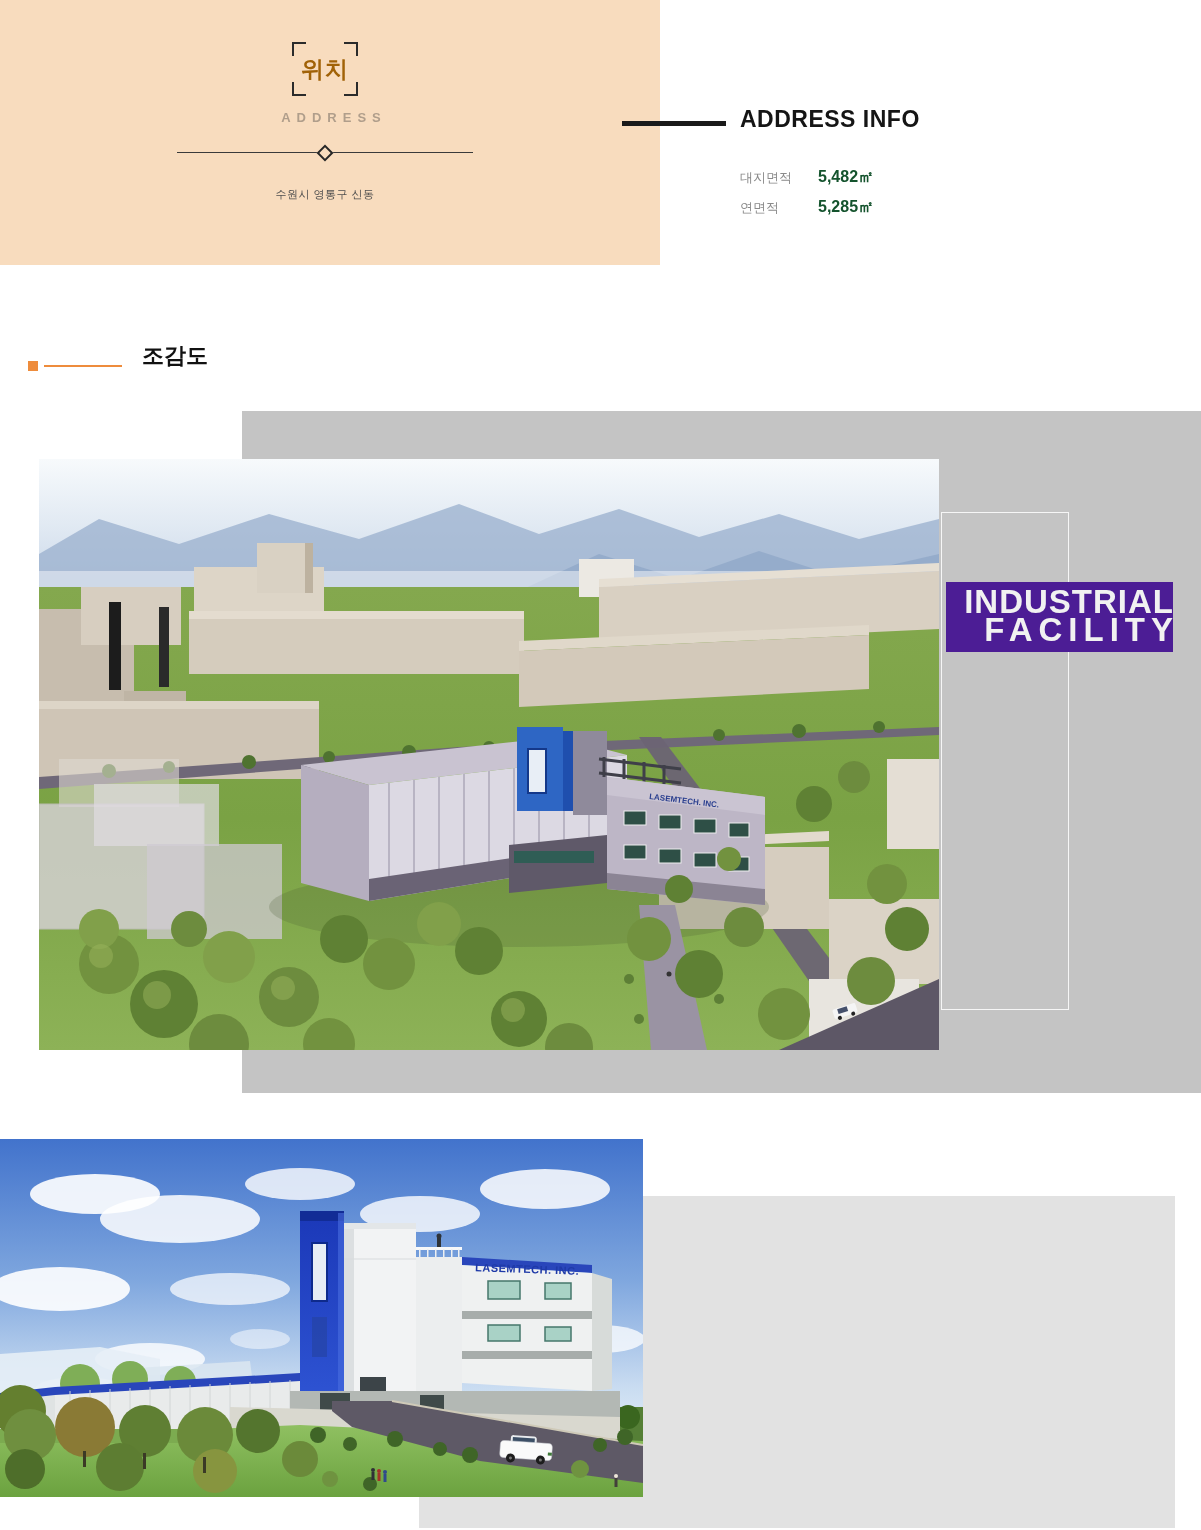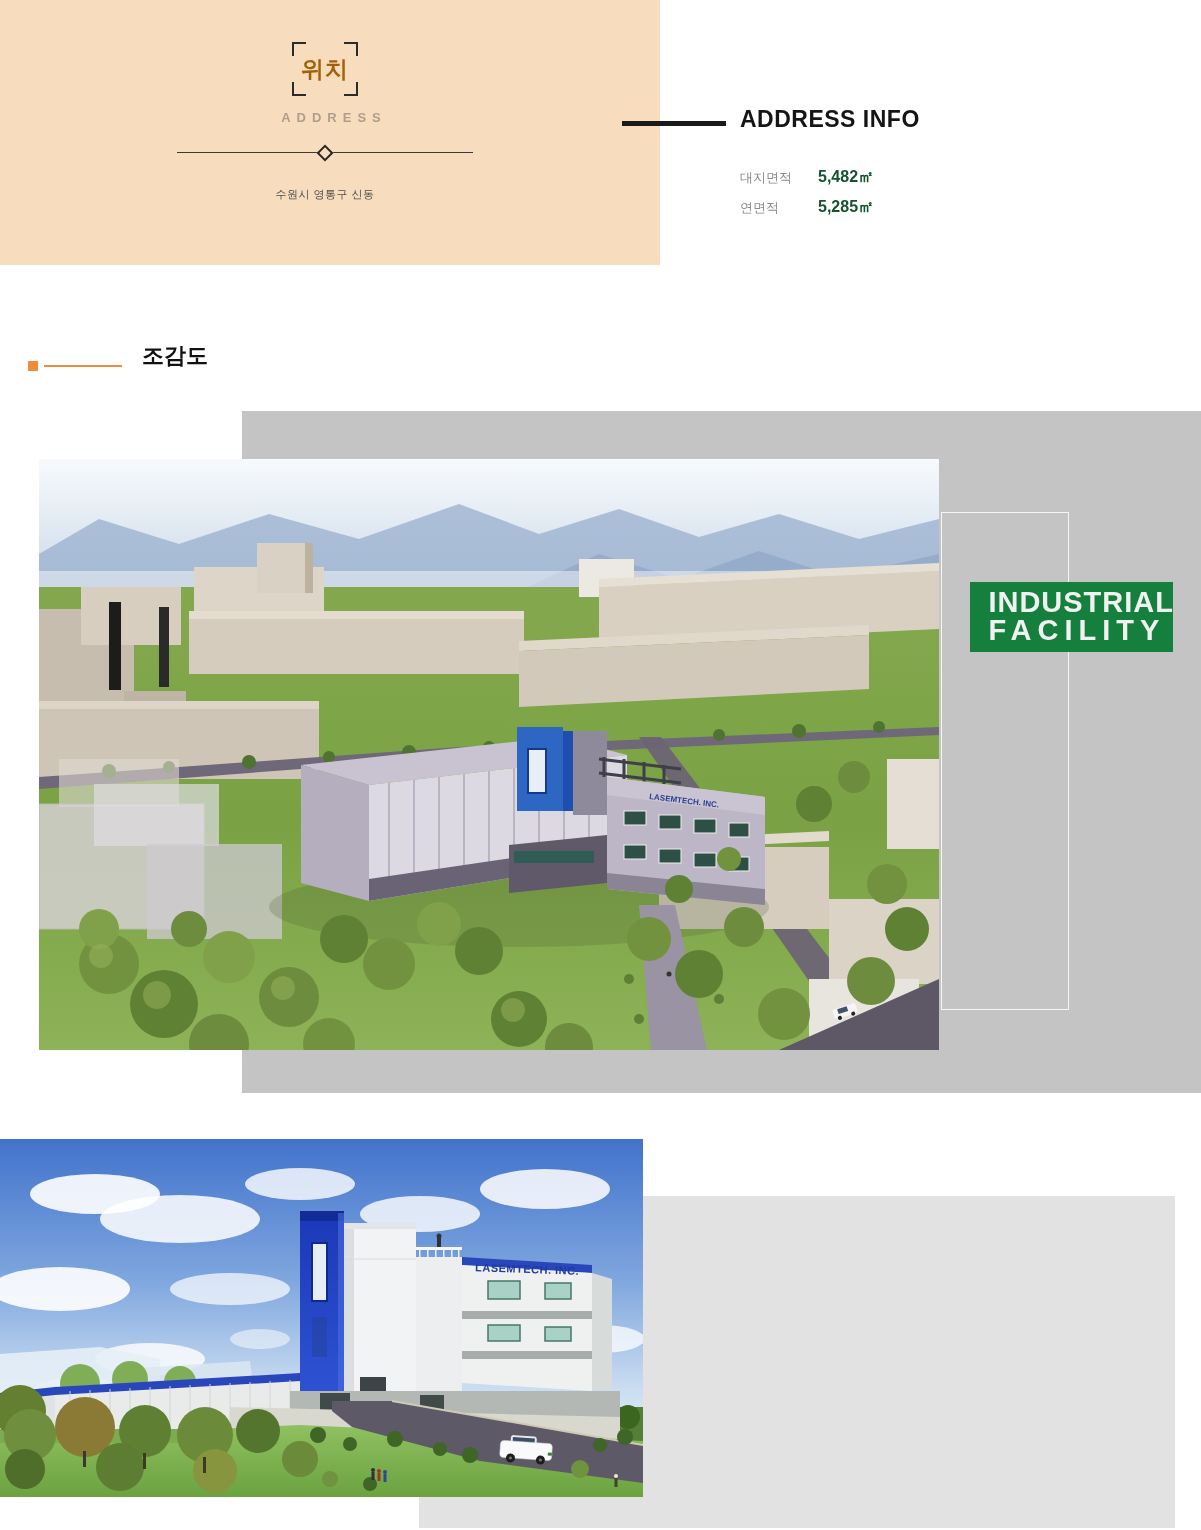--- a/index.html
+++ b/index.html
@@ -54,22 +54,22 @@
   .sec-title { position: absolute; left: 142px; top: 341px; font-size: 22px; font-weight: 700; color: #111111; }
 
   
   .panel-top { position: absolute; left: 242px; top: 411px; width: 959px; height: 682px; background: #c4c4c4; z-index: 1; }
   .outline-box {
     position: absolute; left: 941px; top: 512px; width: 126px; height: 496px;
     border: 1px solid rgba(255,255,255,0.85); z-index: 2;
   }
   .facility-label {
     position: absolute; right: 28px; top: 582px; z-index: 4;
-    background: #15803d; padding: 6px 0 8px 18px;
-    text-align: left; color: #f1f1f1; font-weight: 800; font-size: 29px; line-height: 28px;
+    background: #4c1d95; padding: 6px 0 8px 18px;
+    text-align: right; color: #f1f1f1; font-weight: 800; font-size: 33px; line-height: 28px;
   }
   .facility-line1 { display: block; letter-spacing: 1px; margin-right: -1px; }
   .facility-line2 { display: block; letter-spacing: 6px; margin-right: -6px; }
 
   .panel-bottom { position: absolute; left: 419px; top: 1196px; width: 756px; height: 332px; background: #e2e2e2; z-index: 1; }
 
   
   .photo { position: absolute; margin: 0; padding: 0; z-index: 3; line-height: 0; }
   .photo-aerial { left: 39px; top: 459px; width: 900px; height: 591px; }
   .photo-street { left: 0; top: 1139px; width: 643px; height: 358px; }

